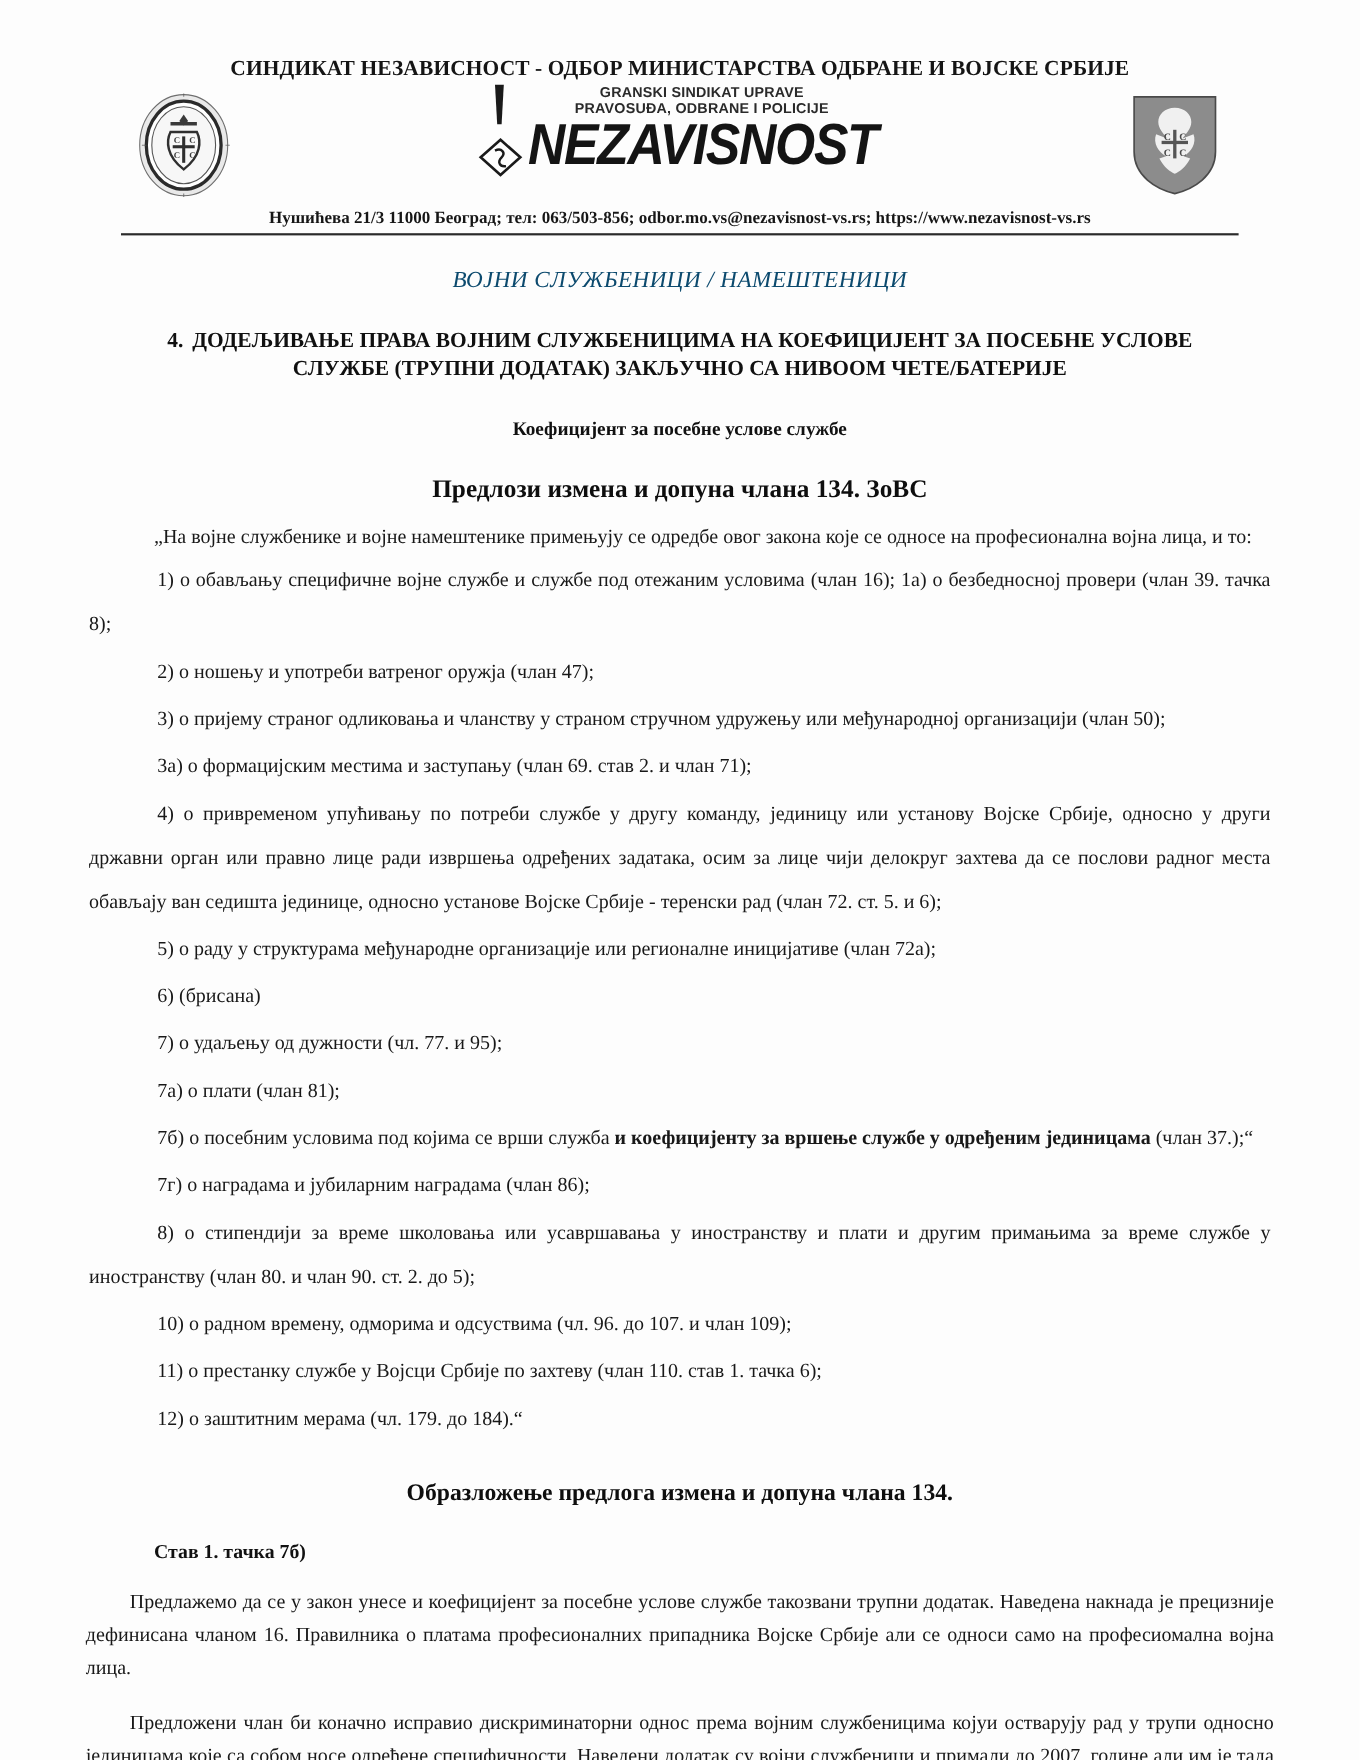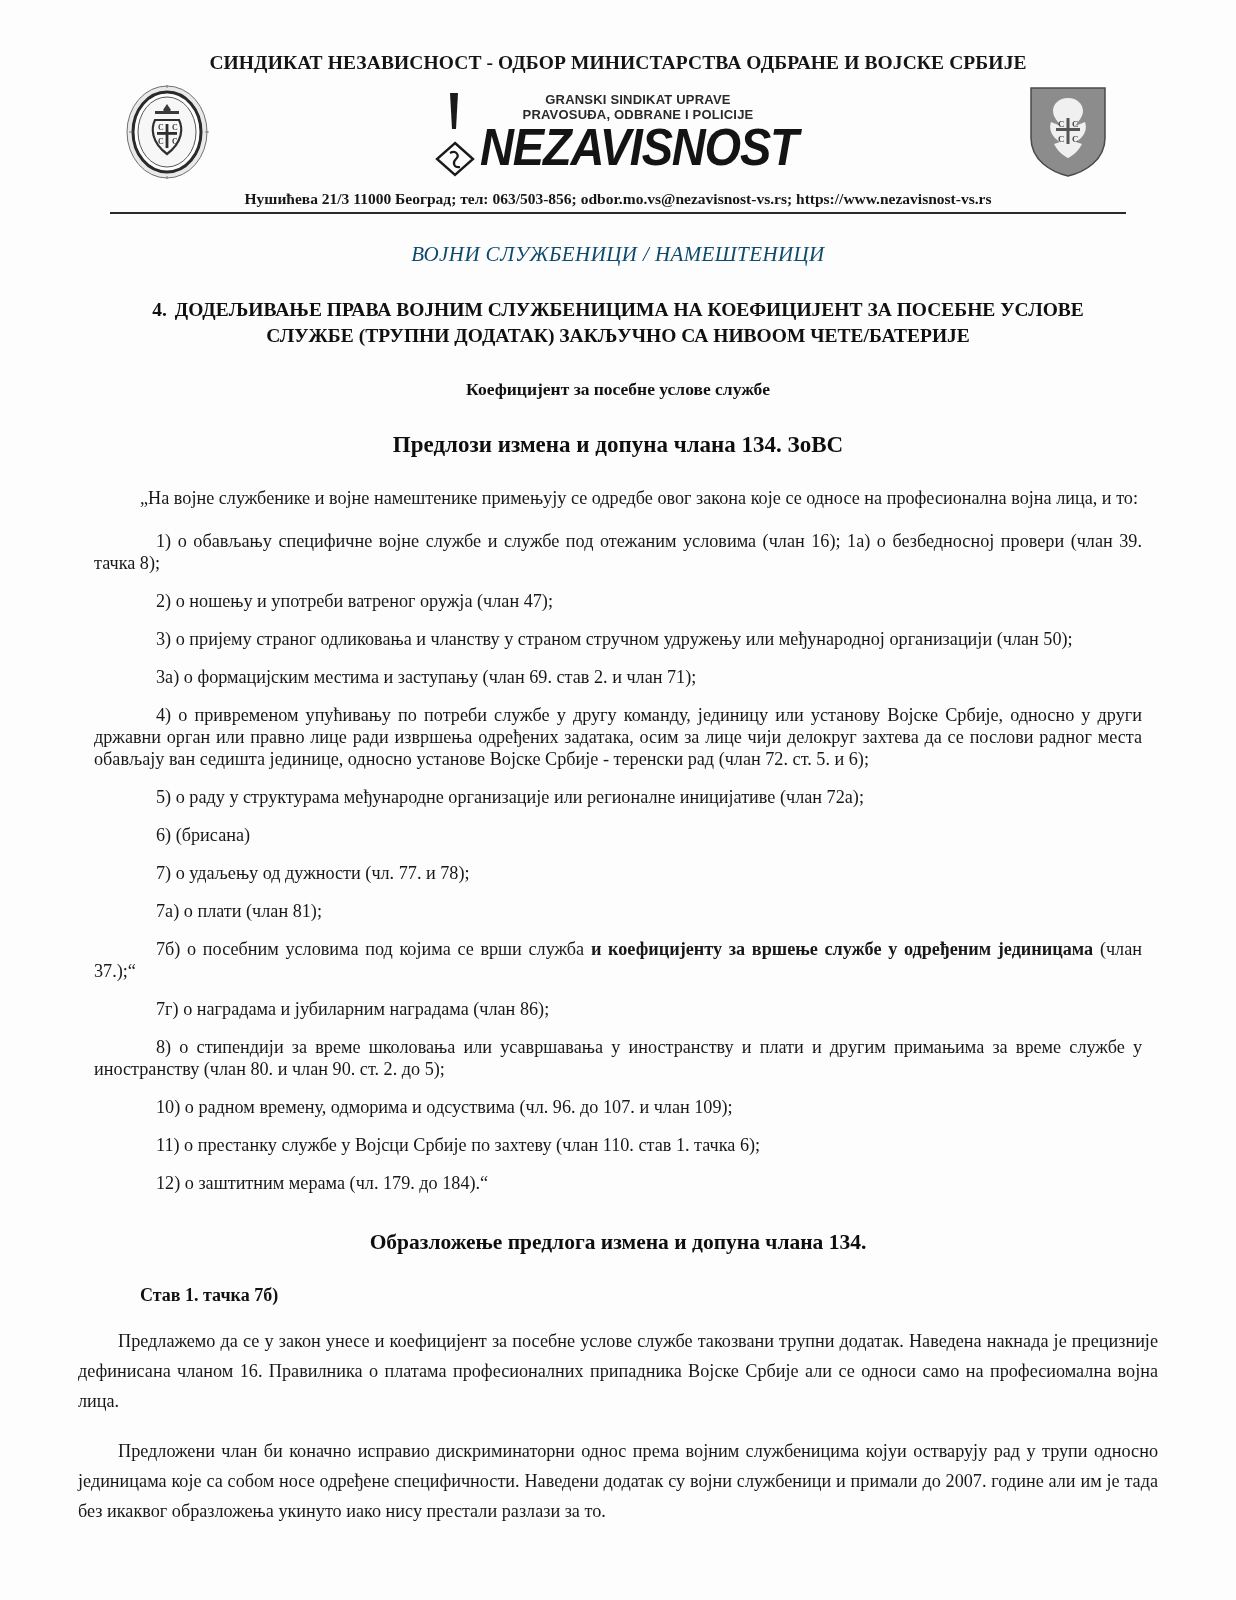--- a/index.html
+++ b/index.html
@@ -49,21 +49,21 @@
     position: absolute;
     right: 45px;
     top: 8px;
     width: 86px;
     height: 94px;
   }
   .logo-block {
     position: absolute;
     left: 50%;
     transform: translateX(-50%);
-    top: 16px;
+    top: 0;
     width: 420px;
     text-align: center;
   }
   .logo-sub {
     font-family: "Liberation Sans", sans-serif;
     font-weight: bold;
     font-size: 13px;
     line-height: 15px;
     letter-spacing: 0.2px;
     color: #2a2a2a;
@@ -163,34 +163,34 @@
 
   .para {
     font-size: 18.2px;
     line-height: 29.5px;
     margin: 18px 0 0 0;
     text-align: justify;
     color: #181818;
   }
   .para.intro {
     text-indent: 62px;
-    margin-top: 26px;
+    margin-top: 16px;
   }
   .list {
     margin: 0;
     padding: 0;
     list-style: none;
   }
   .list li {
     font-size: 18.2px;
-    line-height: 22px;
+    line-height: 40px;
     text-indent: 62px;
     text-align: justify;
     color: #181818;
-    margin: 16px;
+    margin: 3px;
   }
   .list li b {
     font-weight: bold;
   }
   .body-para {
     font-size: 18.2px;
     line-height: 30px;
     text-align: justify;
     text-indent: 40px;
     margin: 20px 0 0 0;
@@ -292,21 +292,21 @@
     <p class="para intro">„На војне службенике и војне намештенике примењују се одредбе овог закона које се односе на професионална војна лица, и то:</p>
 
     <ul class="list" id="item-list">
         <li><span>1) о обављању специфичне војне службе и службе под отежаним условима (члан 16);  1а) о безбедносној провери (члан 39. тачка 8);</span></li>
         <li><span>2) о ношењу и употреби ватреног оружја (члан 47);</span></li>
         <li><span>3) о пријему страног одликовања и чланству у страном стручном удружењу или међународној организацији (члан 50);</span></li>
         <li><span>3а) о формацијским местима и заступању (члан 69. став 2. и члан 71);</span></li>
         <li><span>4) о привременом упућивању по потреби службе у другу команду, јединицу или установу Војске Србије, односно у други државни орган или правно лице ради извршења одређених задатака, осим за лице чији делокруг захтева да се послови радног места обављају ван седишта јединице, односно установе Војске Србије - теренски рад (члан 72. ст. 5. и 6);</span></li>
         <li><span>5) о раду у структурама међународне организације или регионалне иницијативе (члан 72а);</span></li>
         <li><span>6) (брисана)</span></li>
-        <li><span>7) о удаљењу од дужности (чл. 77. и 78);</span></li>
+        <li><span>7) о удаљењу од дужности (чл. 77. и 95);</span></li>
         <li><span>7а) о плати (члан 81);</span></li>
         <li><span>7б) о посебним условима под којима се врши служба </span><b>и коефицијенту за вршење службе у одређеним јединицама</b><span> (члан 37.);“</span></li>
         <li><span>7г) о наградама и јубиларним наградама (члан 86);</span></li>
         <li><span>8) о стипендији за време школовања или усавршавања у иностранству и плати и другим примањима за време службе у иностранству (члан 80. и члан 90. ст. 2. до 5);</span></li>
         <li><span>10) о радном времену, одморима и одсуствима (чл. 96. до 107. и члан 109);</span></li>
         <li><span>11) о престанку службе у Војсци Србије по захтеву (члан 110. став 1. тачка 6);</span></li>
         <li><span>12) о заштитним мерама (чл. 179. до 184).“</span></li>
       </ul>
 
     <div class="expl-heading">Образложење предлога измена и допуна члана 134.</div>

